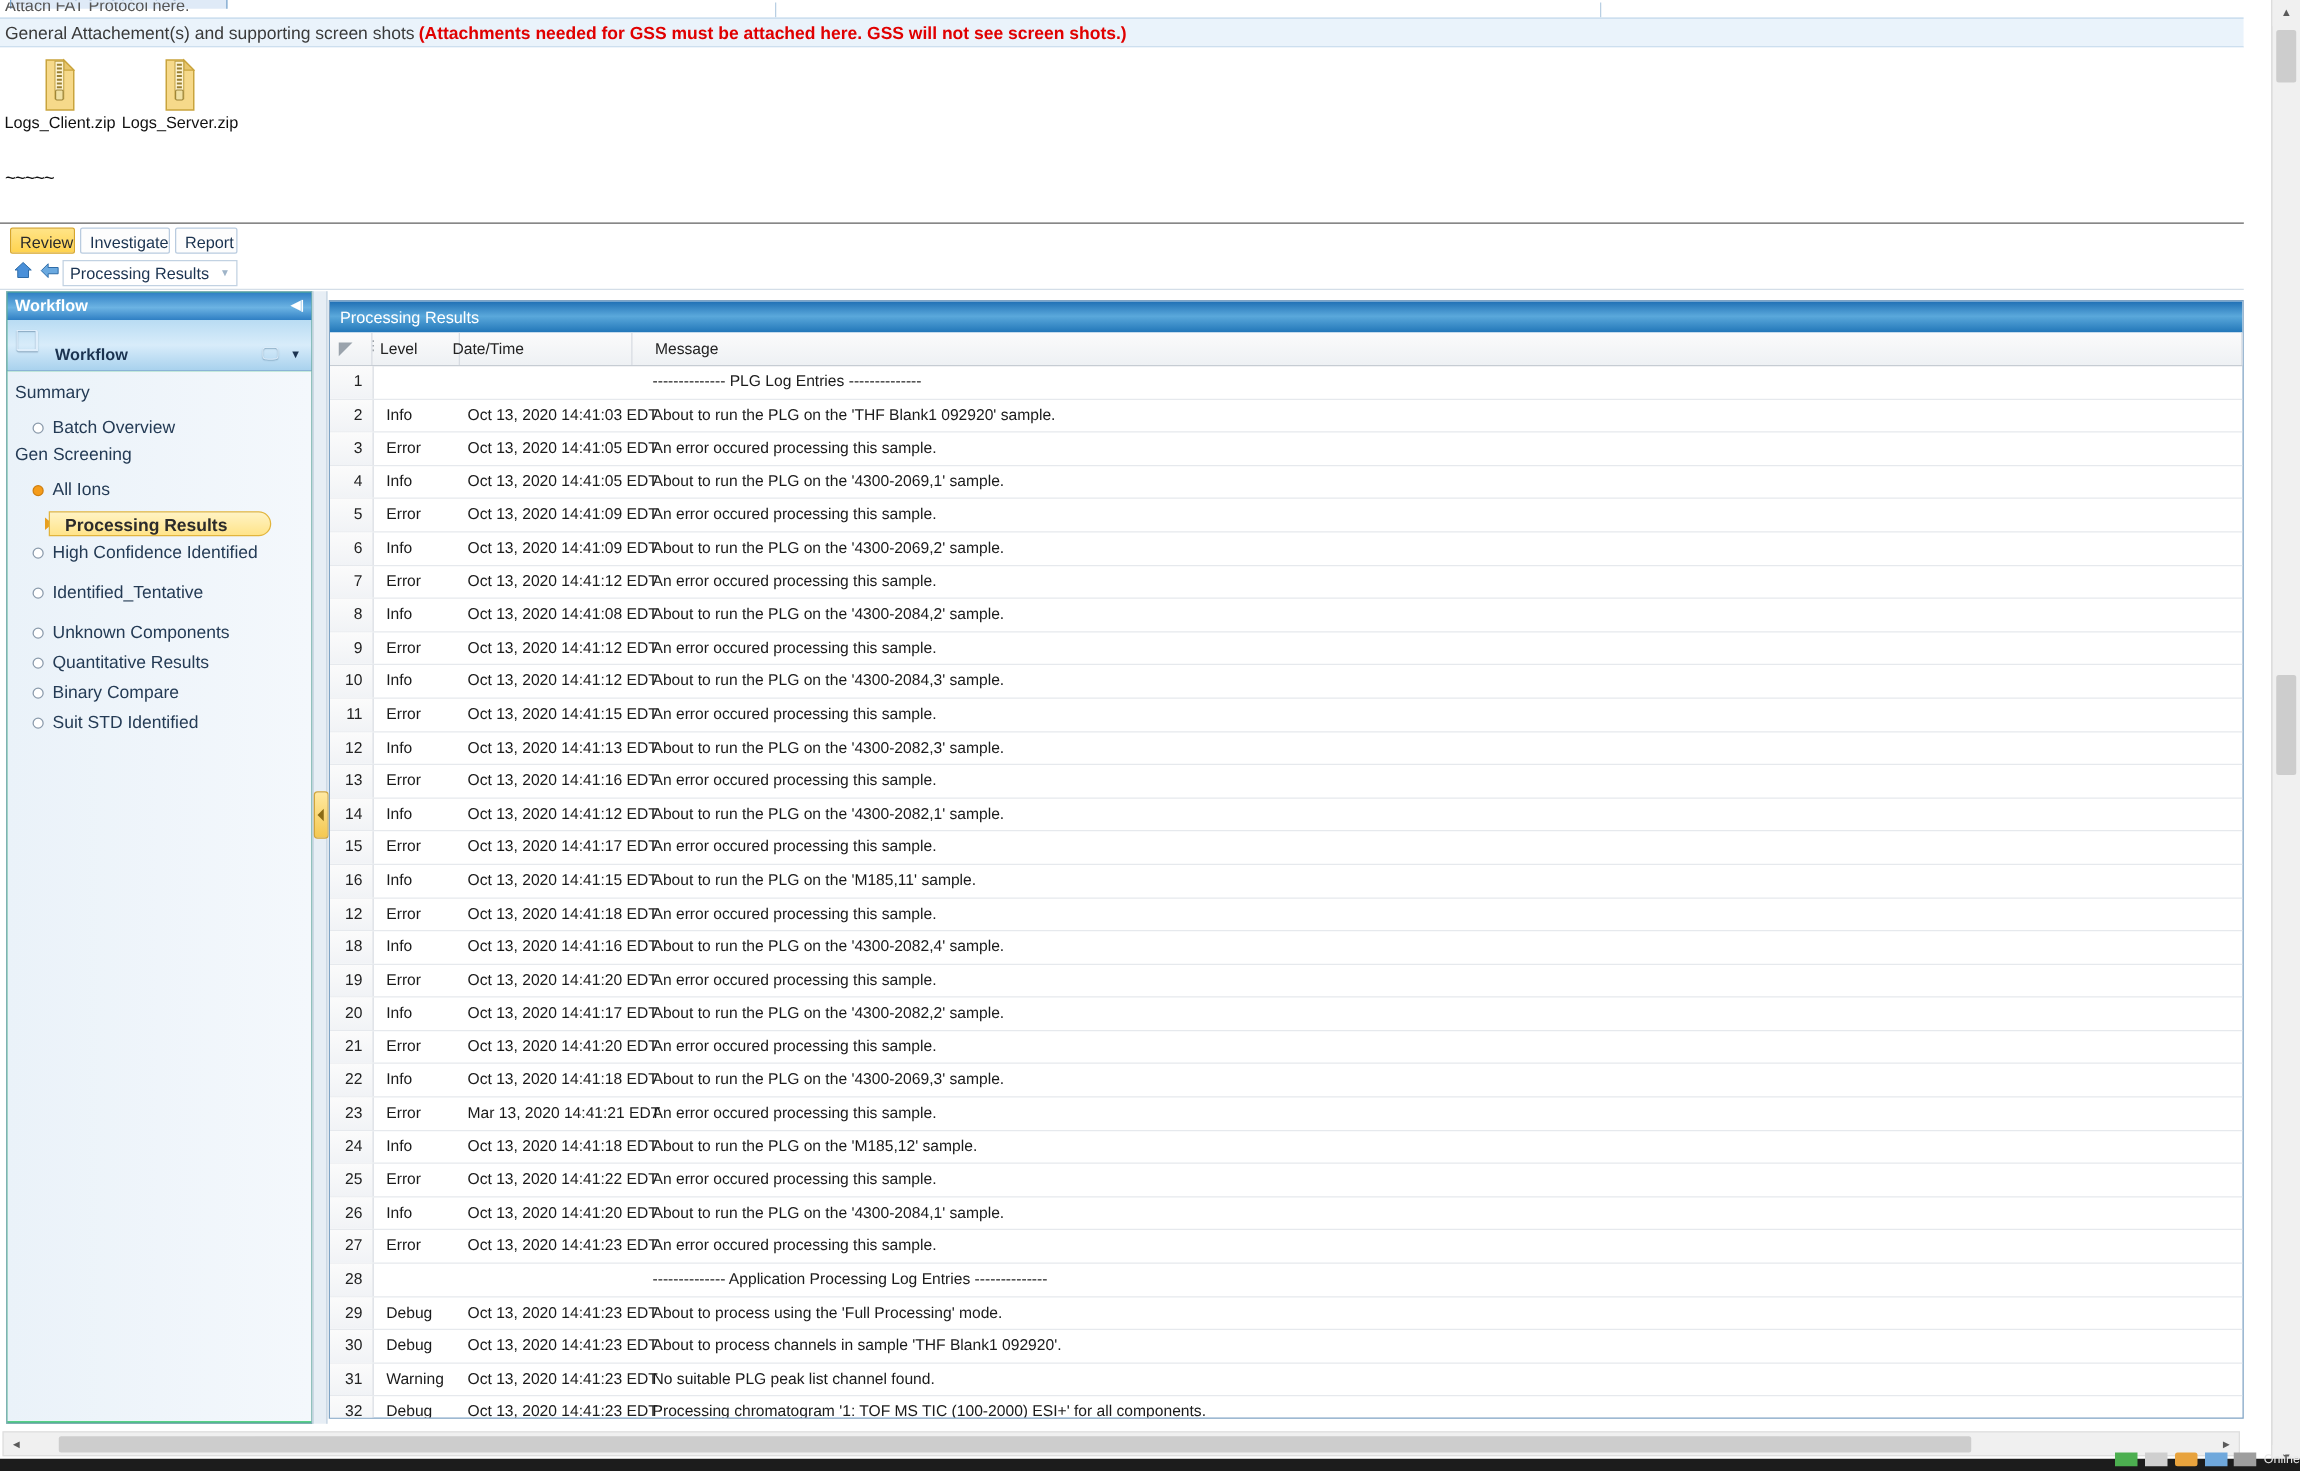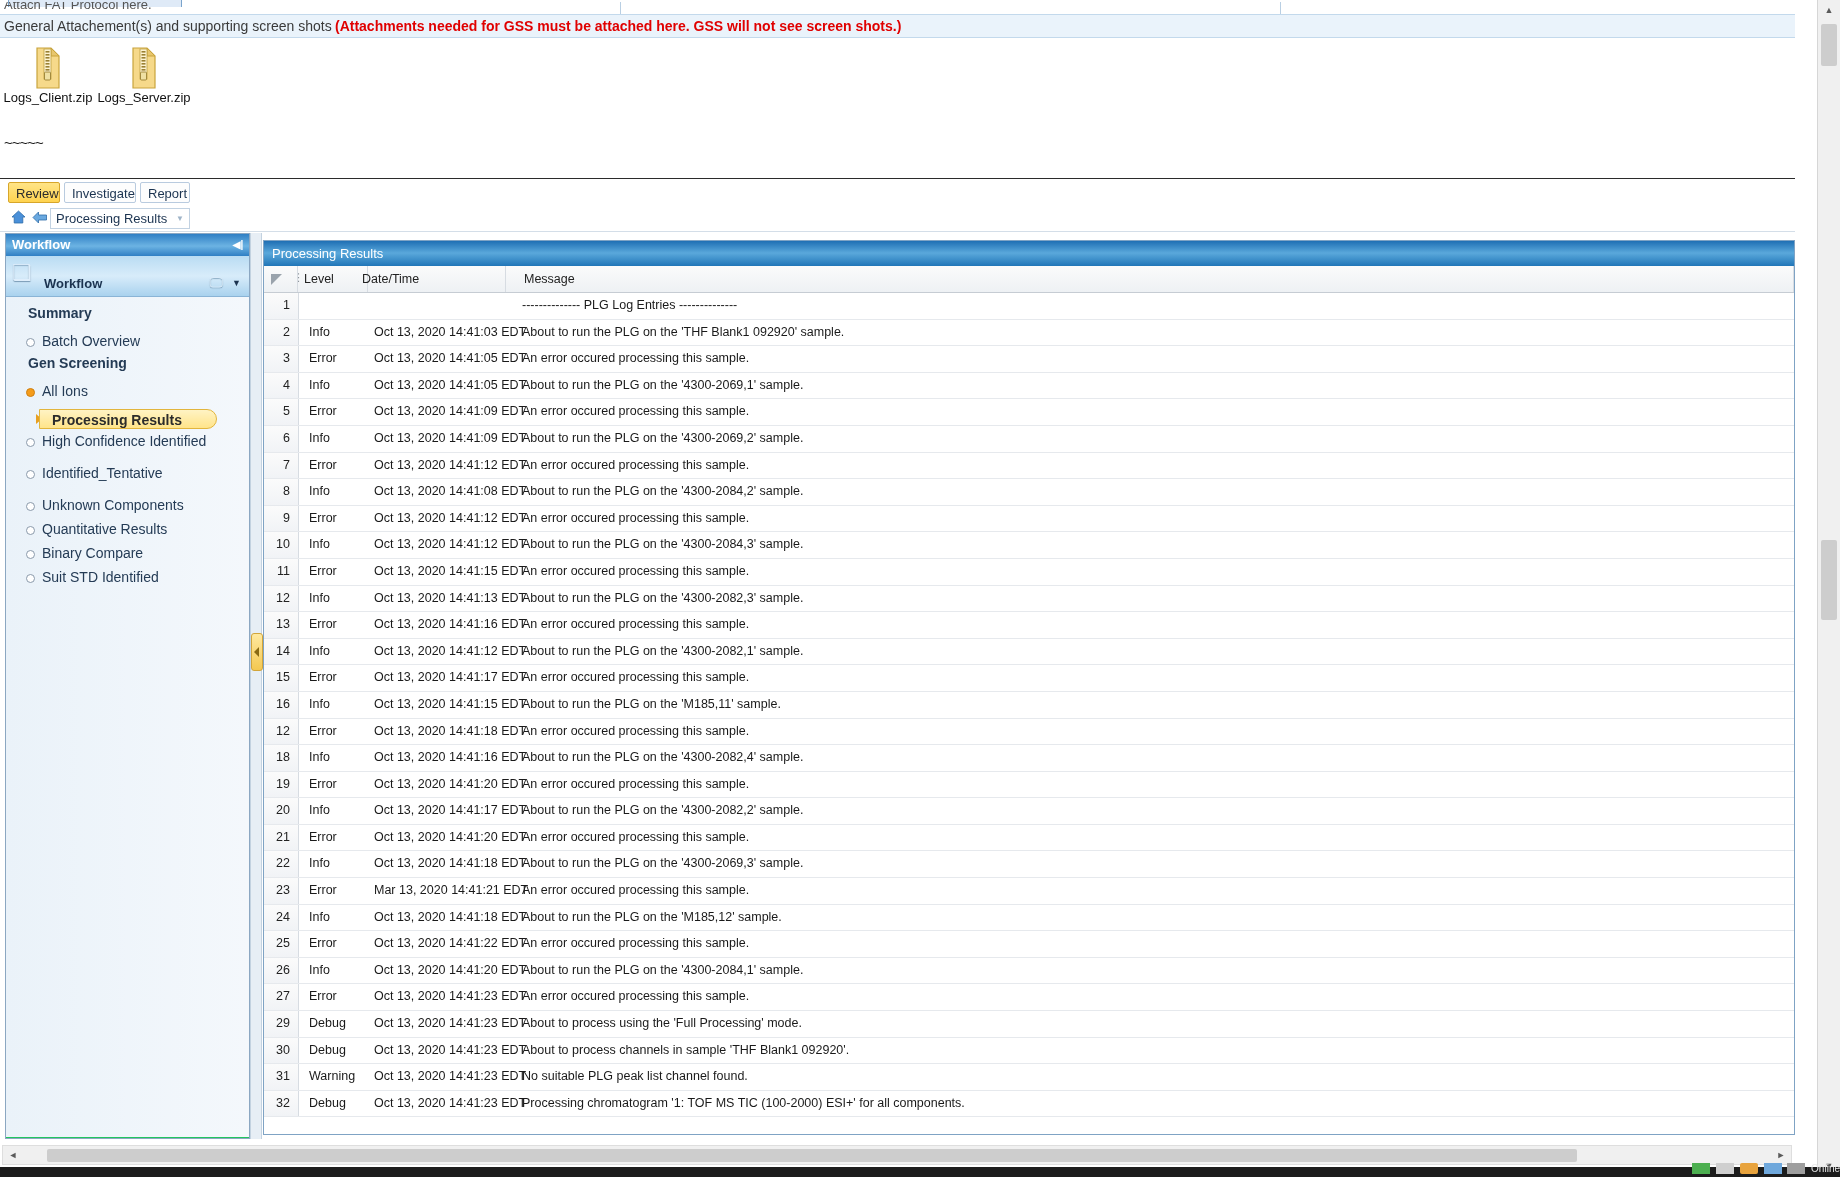--- a/index.html
+++ b/index.html
@@ -101,21 +101,21 @@
   .wf-head{
     height:40px;
     background:linear-gradient(#b9dcf3,#d8ecfa 50%,#a9d2ee);
     border-bottom:1px solid #8ab4d6;position:relative;
   }
   .wf-head .cube{position:absolute;left:6px;top:4px;font-size:22px;color:#dfeefb;text-shadow:0 1px 1px #7b9bb5;}
   .wf-head .lab{position:absolute;left:38px;top:20px;font-weight:bold;font-size:13px;color:#1b3350;}
   .wf-head .mon{position:absolute;right:26px;top:18px;font-size:14px;color:#dfeefb;text-shadow:0 1px 1px #6d92ad;}
   .wf-head .car{position:absolute;right:8px;top:22px;font-size:9px;color:#1b3350;}
   .wf-body{position:relative;height:840px;background:linear-gradient(90deg,#eaf2f9,#f4f8fc);}
-  .grp{position:absolute;left:22px;font-weight:bold;font-size:14px;color:#243b55;}
+  .grp{position:absolute;left:6px;font-weight:normal;font-size:14px;color:#243b55;}
   .itm{position:absolute;left:18px;font-size:14px;color:#243b55;white-space:nowrap;}
   .bullet{position:absolute;width:9px;height:9px;border-radius:50%;border:1px solid #8a9aab;background:#fff;box-sizing:border-box;}
   .bullet.on{background:#f59c1a;border-color:#cf7f10;}
   .sel{
     position:absolute;left:33px;height:20px;line-height:20px;
     background:linear-gradient(#fff3c4,#ffe48a);
     border:1px solid #e2b53d;border-radius:0 10px 10px 0;
     padding-left:12px;padding-right:22px;font-weight:bold;font-size:14px;color:#2b2b2b;
     white-space:nowrap;box-sizing:border-box;
   }
@@ -507,20 +507,27 @@
       </div>
       <div class="row">
         <div class="rowhdr"></div>
         <div class="c cnum" style="left:0;width:26px;text-align:right;padding-right:8px;">27</div>
         <div class="c c-level">Error</div>
         <div class="c c-date">Oct 13, 2020 14:41:23 EDT</div>
         <div class="c c-msg">An error occured processing this sample.</div>
       </div>
       <div class="row">
         <div class="rowhdr"></div>
+        <div class="c cnum" style="left:0;width:26px;text-align:right;padding-right:8px;">28</div>
+        <div class="c c-level"></div>
+        <div class="c c-date"></div>
+        <div class="c c-msg">-------------- Application Processing Log Entries  --------------</div>
+      </div>
+      <div class="row">
+        <div class="rowhdr"></div>
         <div class="c cnum" style="left:0;width:26px;text-align:right;padding-right:8px;">29</div>
         <div class="c c-level">Debug</div>
         <div class="c c-date">Oct 13, 2020 14:41:23 EDT</div>
         <div class="c c-msg">About to process using the 'Full Processing' mode.</div>
       </div>
       <div class="row">
         <div class="rowhdr"></div>
         <div class="c cnum" style="left:0;width:26px;text-align:right;padding-right:8px;">30</div>
         <div class="c c-level">Debug</div>
         <div class="c c-date">Oct 13, 2020 14:41:23 EDT</div>

